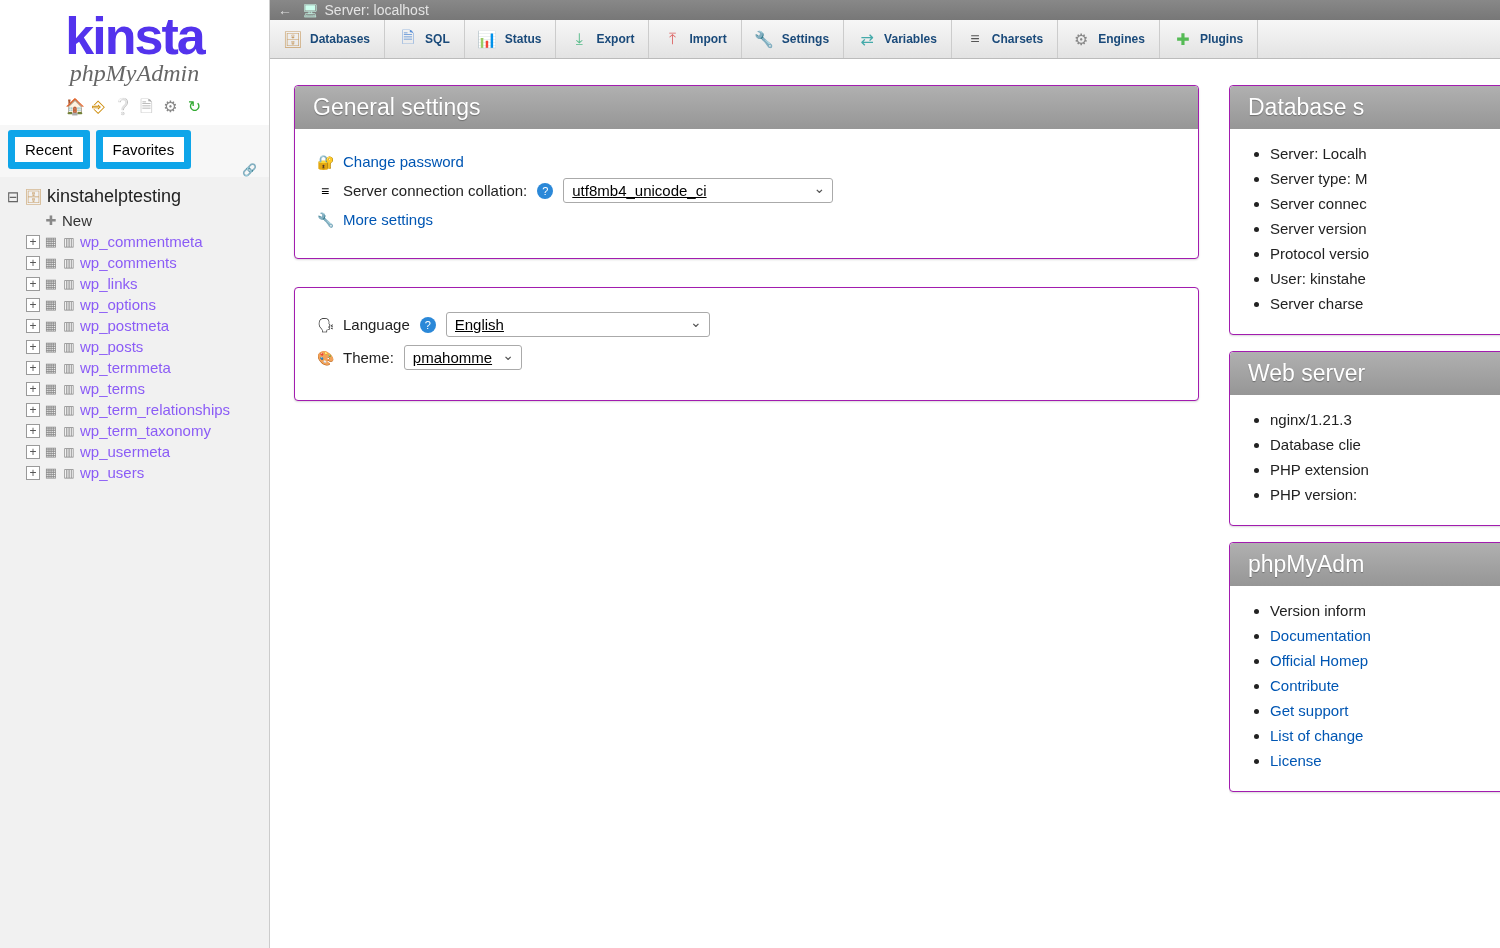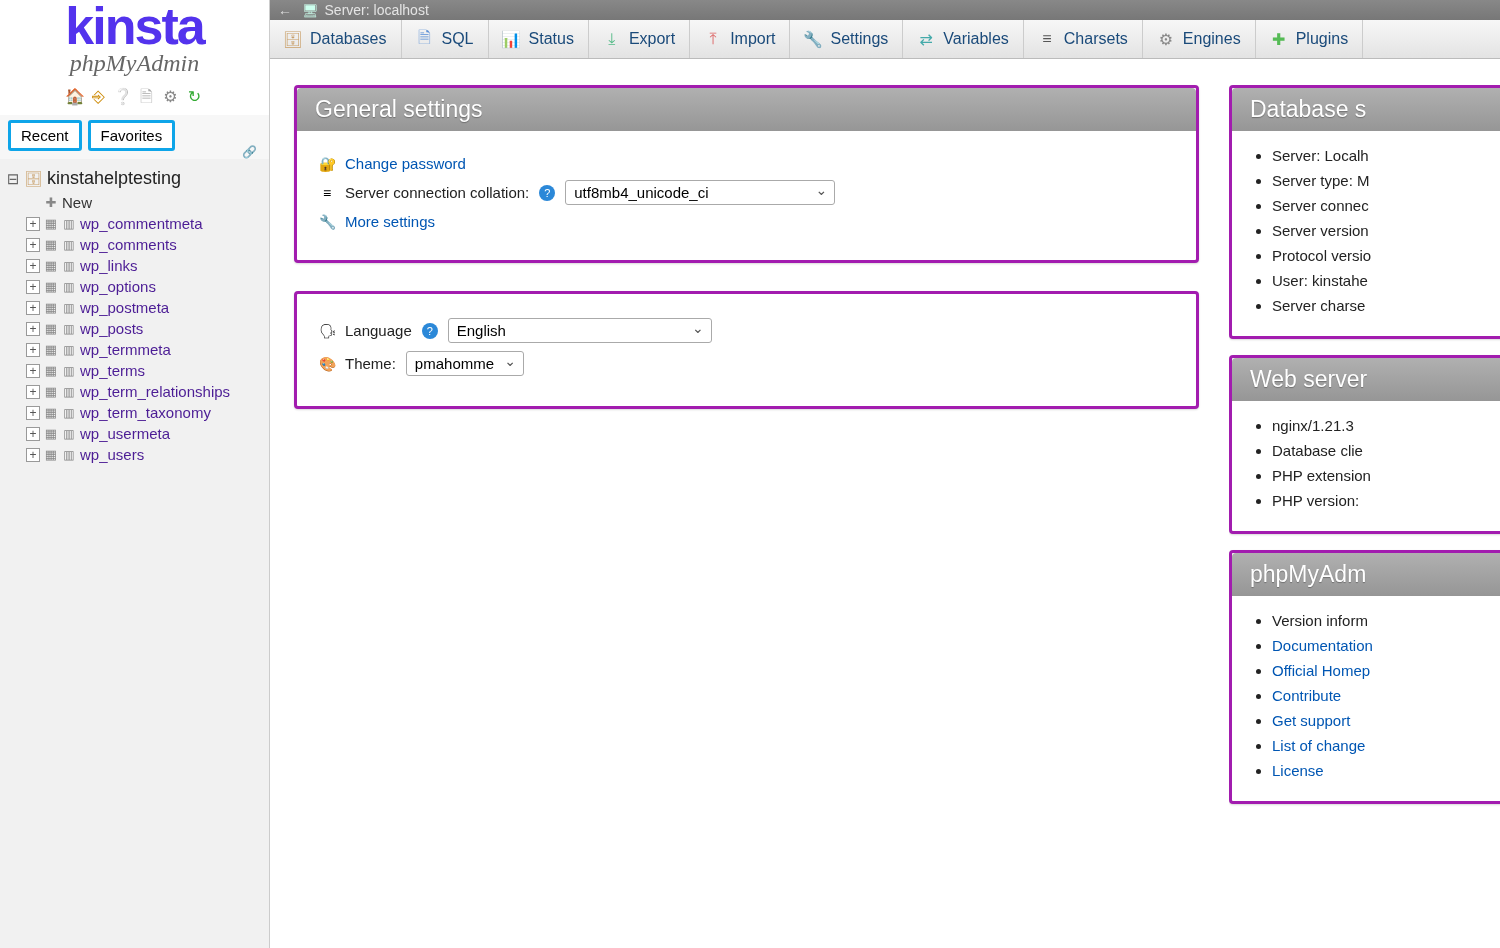--- a/index.html
+++ b/index.html
@@ -14,21 +14,21 @@
   
   .sidebar {
     width: 270px;
     background: #f3f3f3;
     border-right: 1px solid #ccc;
     display: flex;
     flex-direction: column;
   }
   .logo-row {
     text-align: center;
-    padding: 0 10px 0;
+    padding: 10px 10px 0;
     background: #fff;
   }
   .logo-kinsta {
     font-family: "Arial Black", sans-serif;
     font-weight: 900;
     font-size: 52px;
     color: #5333ed;
     letter-spacing: -2px;
     line-height: 1;
   }
@@ -54,21 +54,21 @@
     cursor: pointer;
   }
   .tabs-row {
     display: flex;
     gap: 6px;
     padding: 5px 8px 8px;
     background: #f7f7f7;
     position: relative;
   }
   .tabs-row .tab-btn {
-    border: 3px solid #0ea5e9;
+    border: 7px solid #0ea5e9;
     background: #fff;
     padding: 4px 10px;
     border-radius: 3px;
     font-size: 15px;
     cursor: pointer;
   }
   .link-icon-row {
     position: absolute;
     right: 12px;
     bottom: 0;
@@ -95,21 +95,21 @@
   .tree li { display:flex; align-items:center; gap:4px; padding: 2px 0; }
   .tree li .plus {
     width:14px; height:14px;
     border:1px solid #999; background:#fff;
     font-size:12px; line-height:12px;
     text-align:center; color:#555;
     cursor:pointer;
   }
   .tree li .tbl-icon { font-size:13px; color:#888; width:14px; text-align:center; }
   .tree li .cols-icon { font-size:12px; color:#888; width:14px; text-align:center; }
-  .tree li a { color:#4c1d95; text-decoration:none; cursor:pointer; }
+  .tree li a { color:#8b5cf6; text-decoration:none; cursor:pointer; }
   .tree li.new a { color:#333; }
 
   
   .main {
     flex: 1;
     display: flex;
     flex-direction: column;
     min-width: 0;
   }
   .breadcrumb {
@@ -135,35 +135,35 @@
   }
   .topnav .titem {
     display:flex;
     align-items:center;
     gap:8px;
     padding: 10px 14px;
     border-right: 1px solid #ccc;
     cursor:pointer;
   }
   .topnav .titem .ti { width:18px; height:18px; display:flex; align-items:center; justify-content:center; font-size:16px; }
-  .topnav .titem .lbl { color:#1a4a7a; font-weight:400; font-size:16px; }
+  .topnav .titem .lbl { color:#1a4a7a; font-weight:700; font-size:12px; }
 
   .content {
     flex:1;
     display:flex;
     gap: 30px;
     padding: 26px 0 0 24px;
     overflow:hidden;
     background:#fff;
   }
   .col-left { width: 905px; display:flex; flex-direction:column; gap:28px; }
   .col-right { flex:1; display:flex; flex-direction:column; gap:16px; overflow:hidden; }
 
   .panel {
-    border:3px solid #a21caf;
+    border:1px solid #a21caf;
     border-radius:4px;
     box-shadow: 0 1px 2px rgba(0,0,0,.15);
     background:#fff;
   }
   .panel h2 {
     background: linear-gradient(#b0b0b0, #969696);
     color:#fff;
     font-weight:400;
     font-size:23px;
     padding: 8px 18px;
@@ -188,20 +188,21 @@
     cursor:pointer;
   }
   select.pma-select {
     border:1px solid #aaa;
     background:#fff;
     padding: 3px 8px 3px 8px;
     font-size:15px;
     appearance:none;
     border-radius:3px;
     position:relative;
+    text-decoration:underline;
   }
   .sel-wrap { position:relative; display:inline-block; }
   .sel-wrap::after {
     content:"⌄";
     position:absolute;
     right:8px; top:2px;
     color:#555;
     pointer-events:none;
     font-size:14px;
   }

